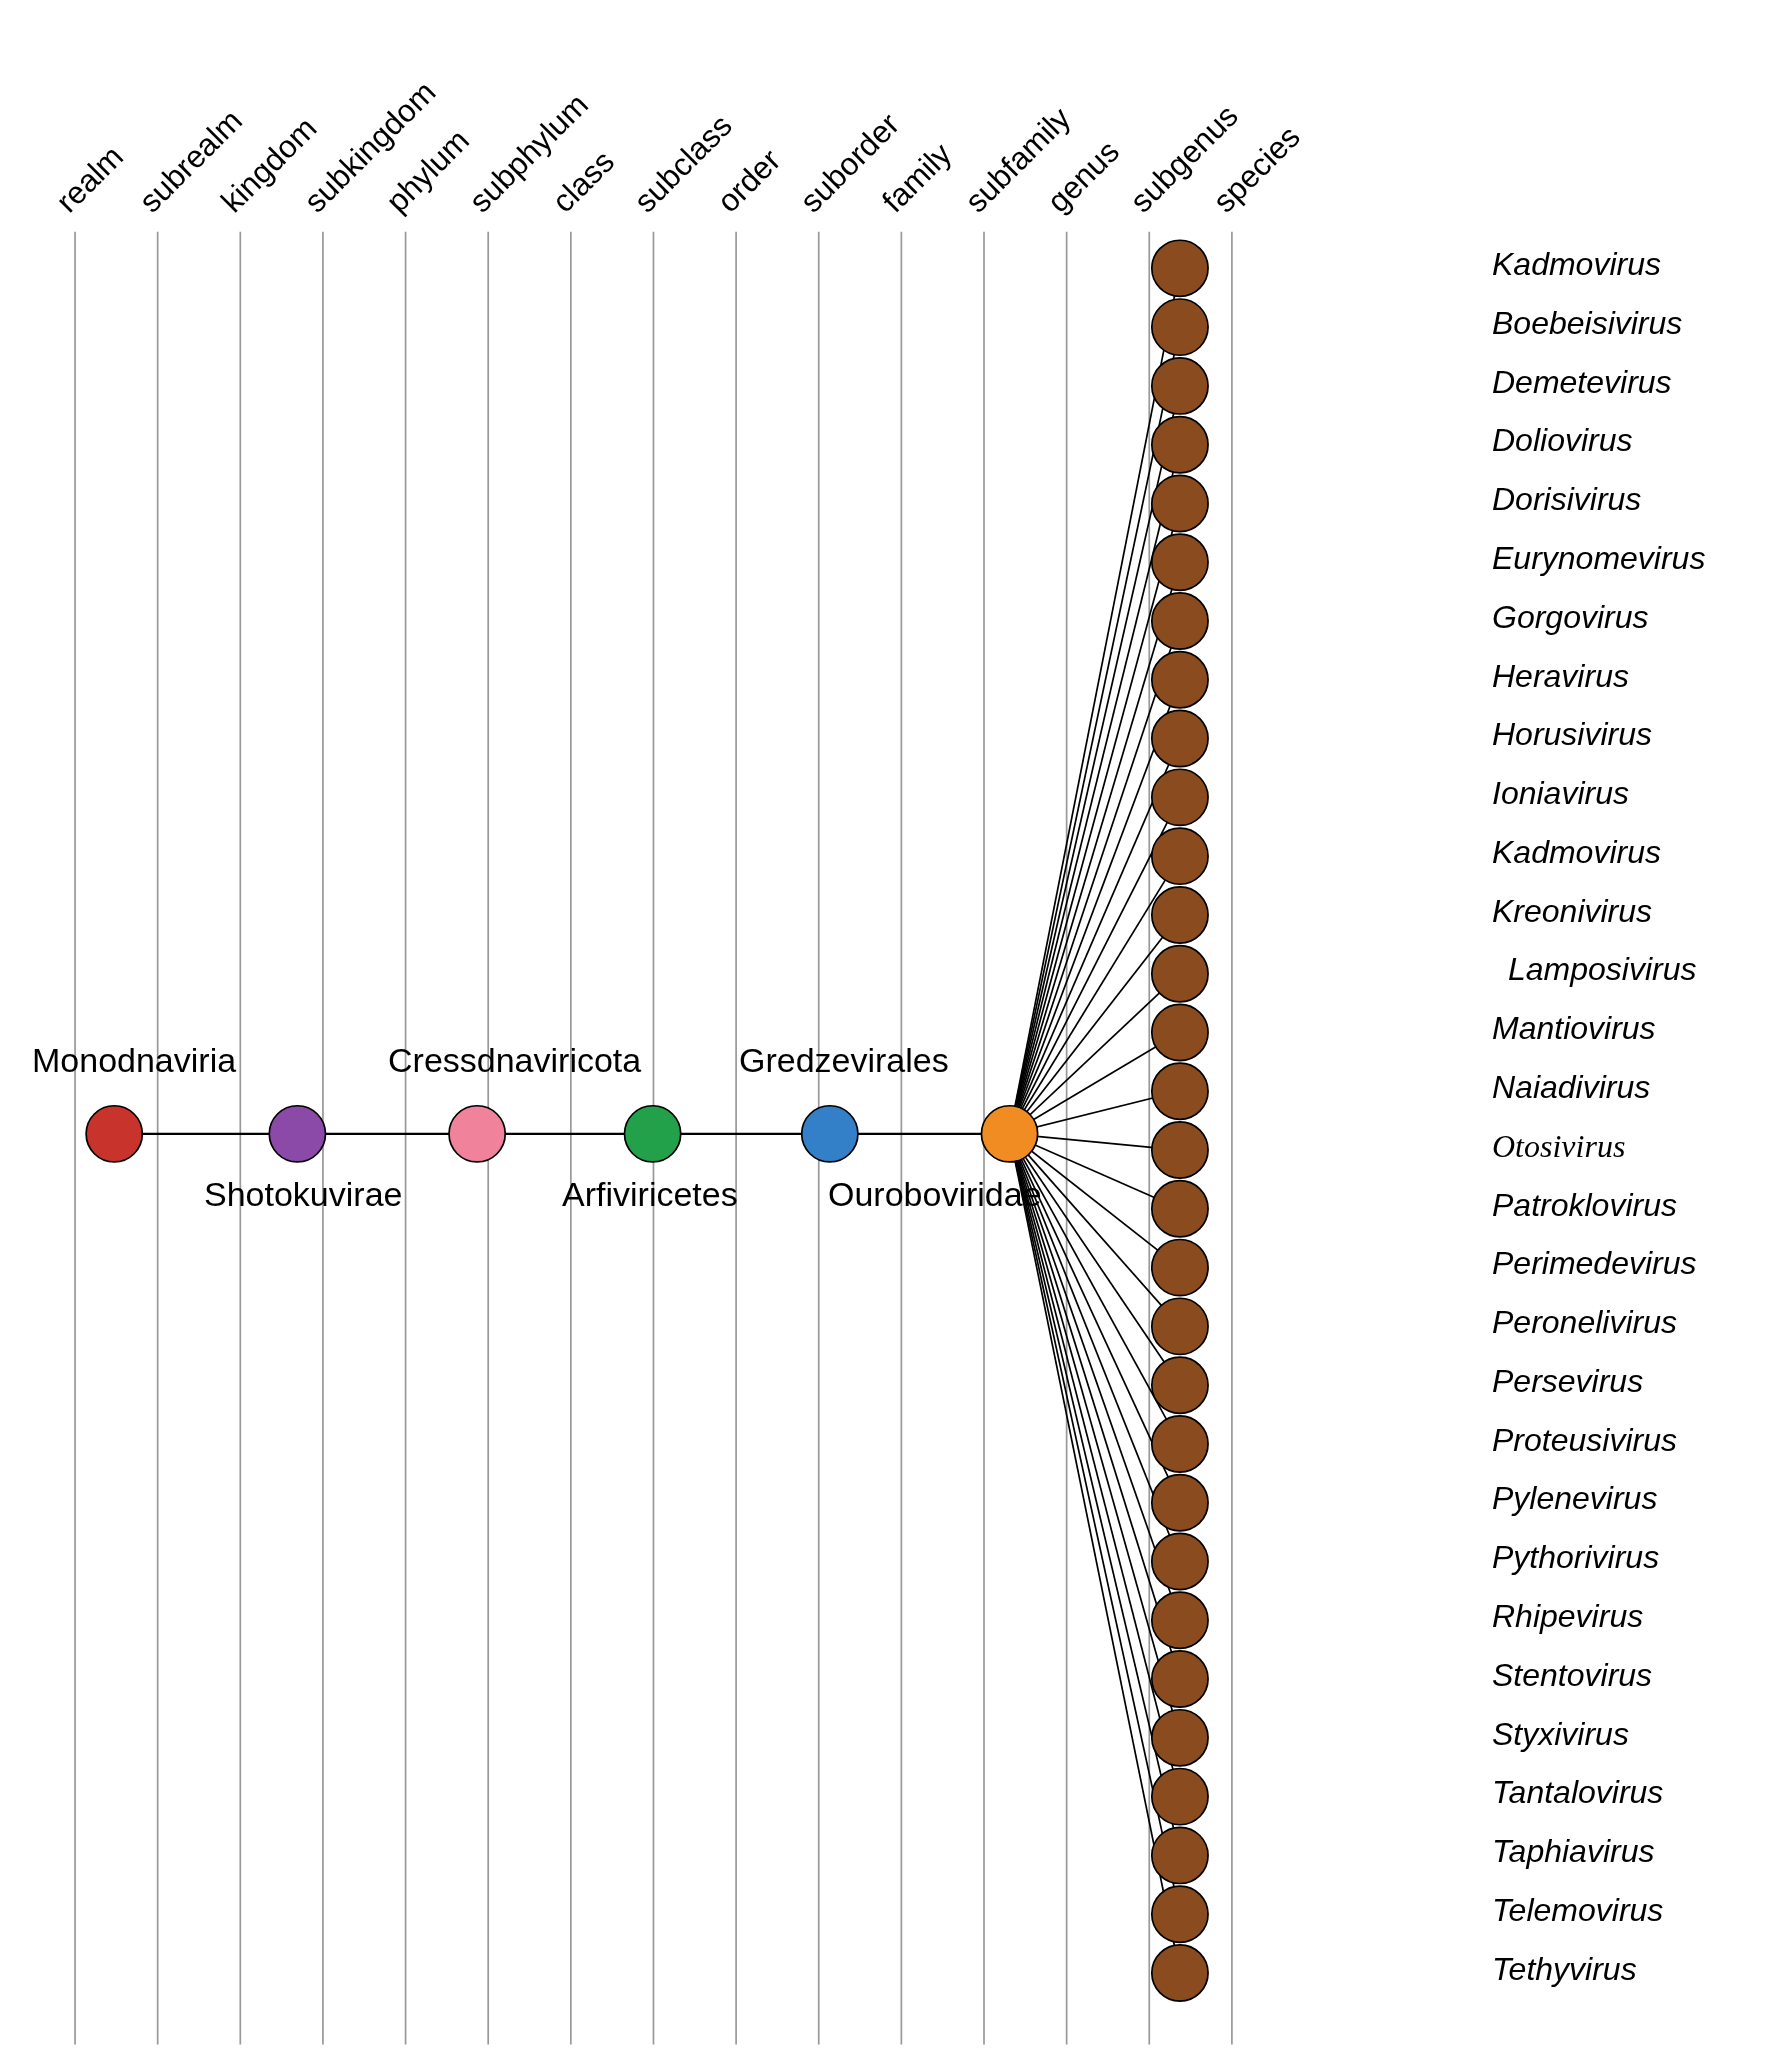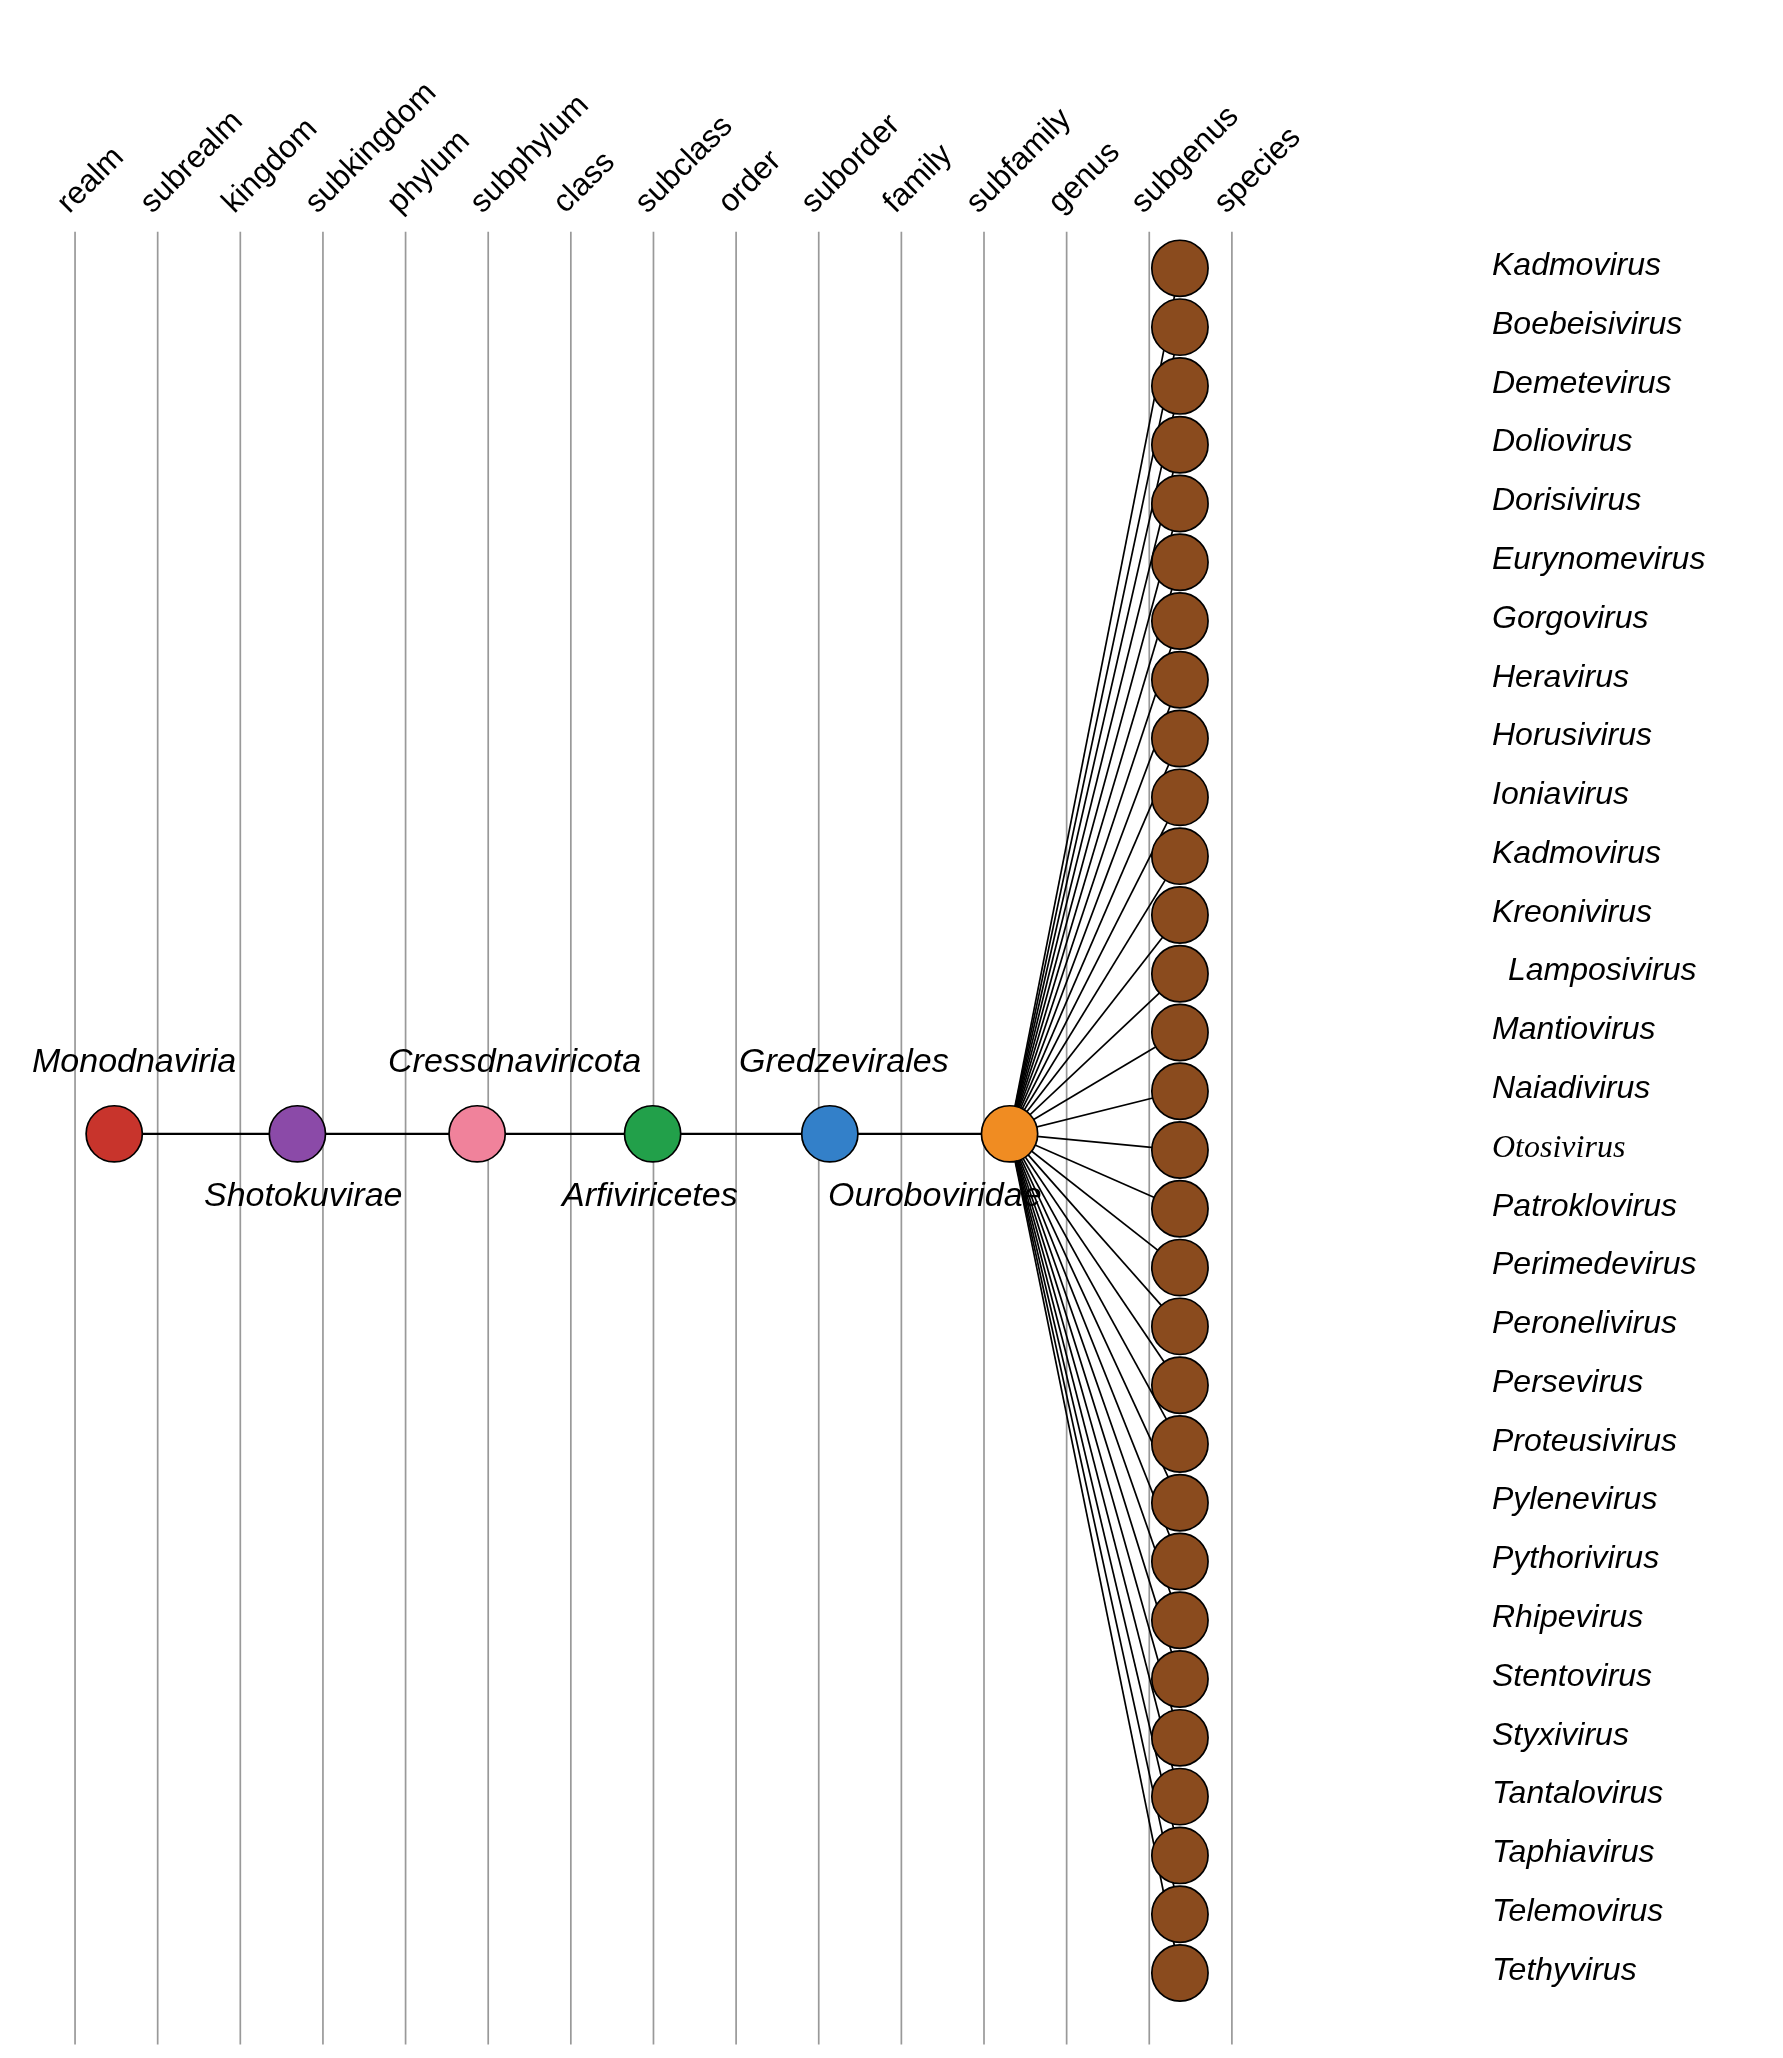--- a/index.html
+++ b/index.html
@@ -28,21 +28,20 @@
     position: absolute;
     font-size: 31.5px;
     color: #000000;
     white-space: nowrap;
     transform-origin: left bottom;
     transform: rotate(-45deg);
   }
   .node-label {
     position: absolute;
     font-size: 34px;
-    font-style: italic;
     color: #000000;
     white-space: nowrap;
   }
   .genus-label {
     position: absolute;
     font-size: 32px;
     font-style: italic;
     color: #000000;
     white-space: nowrap;
     left: 1492px;

